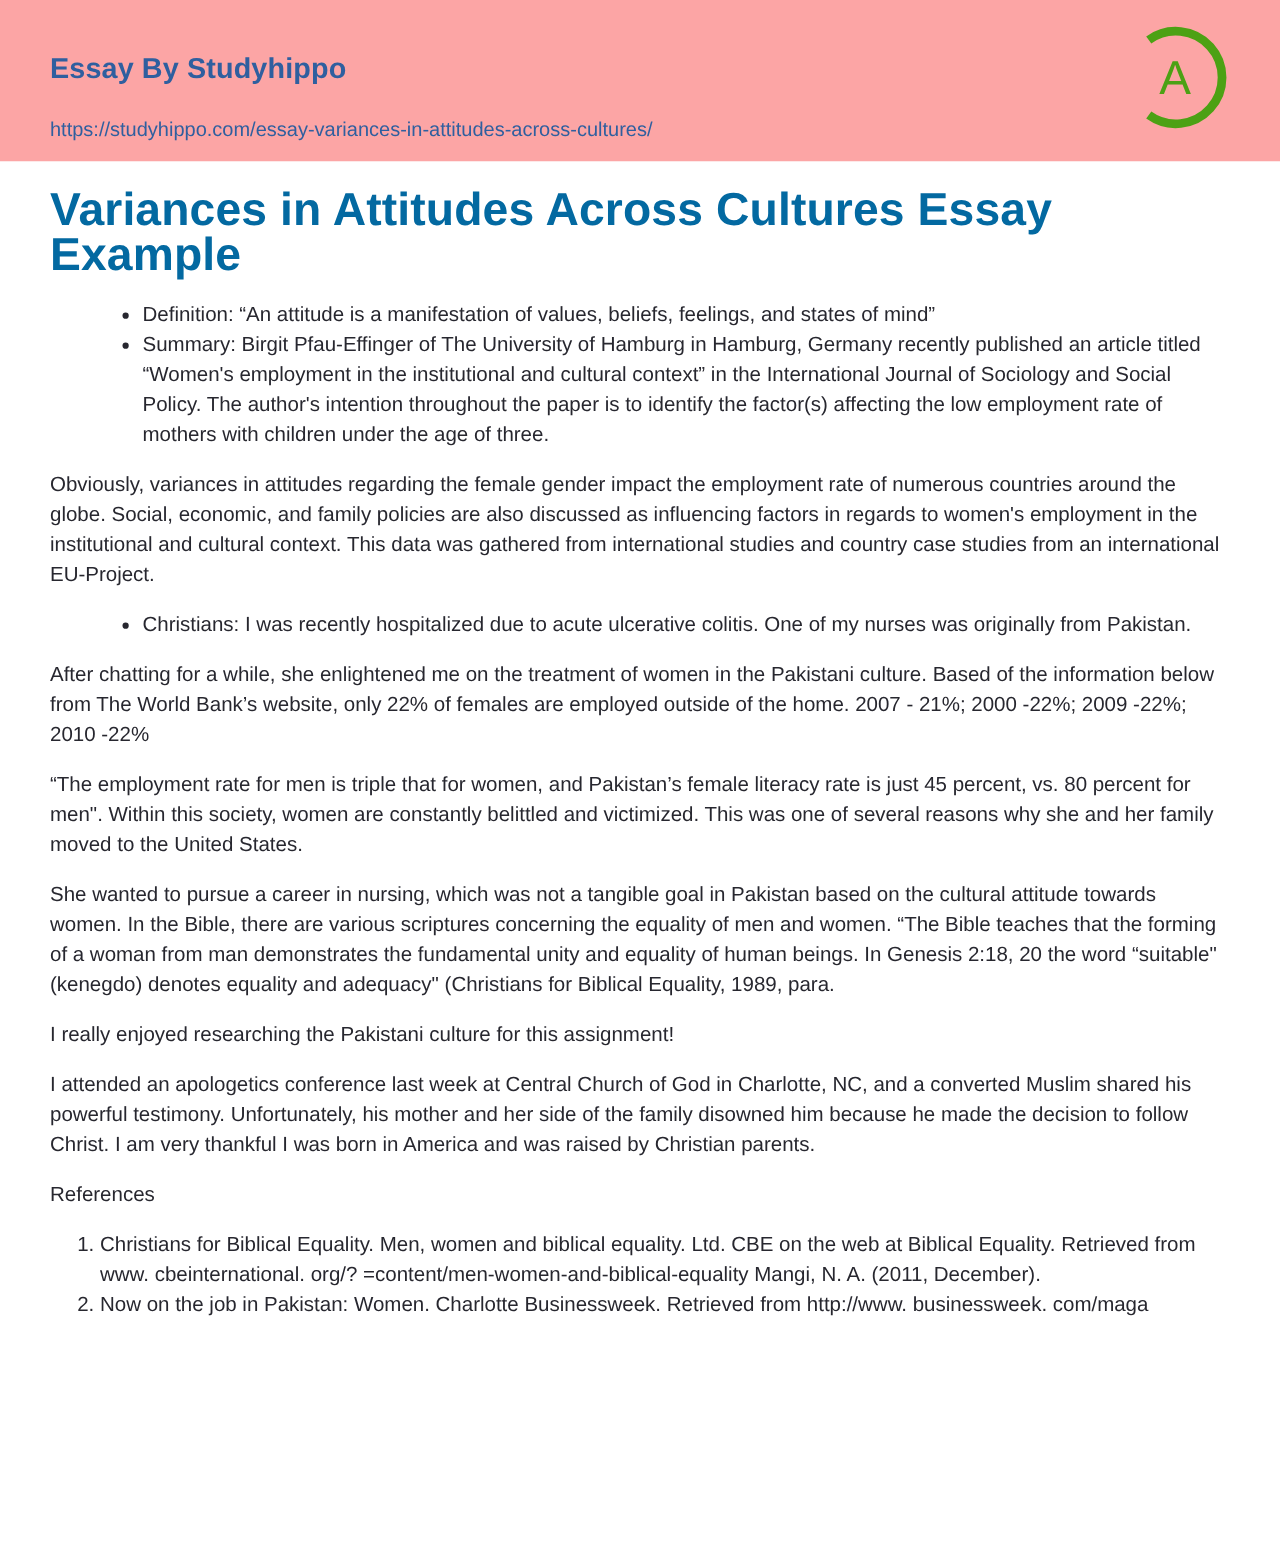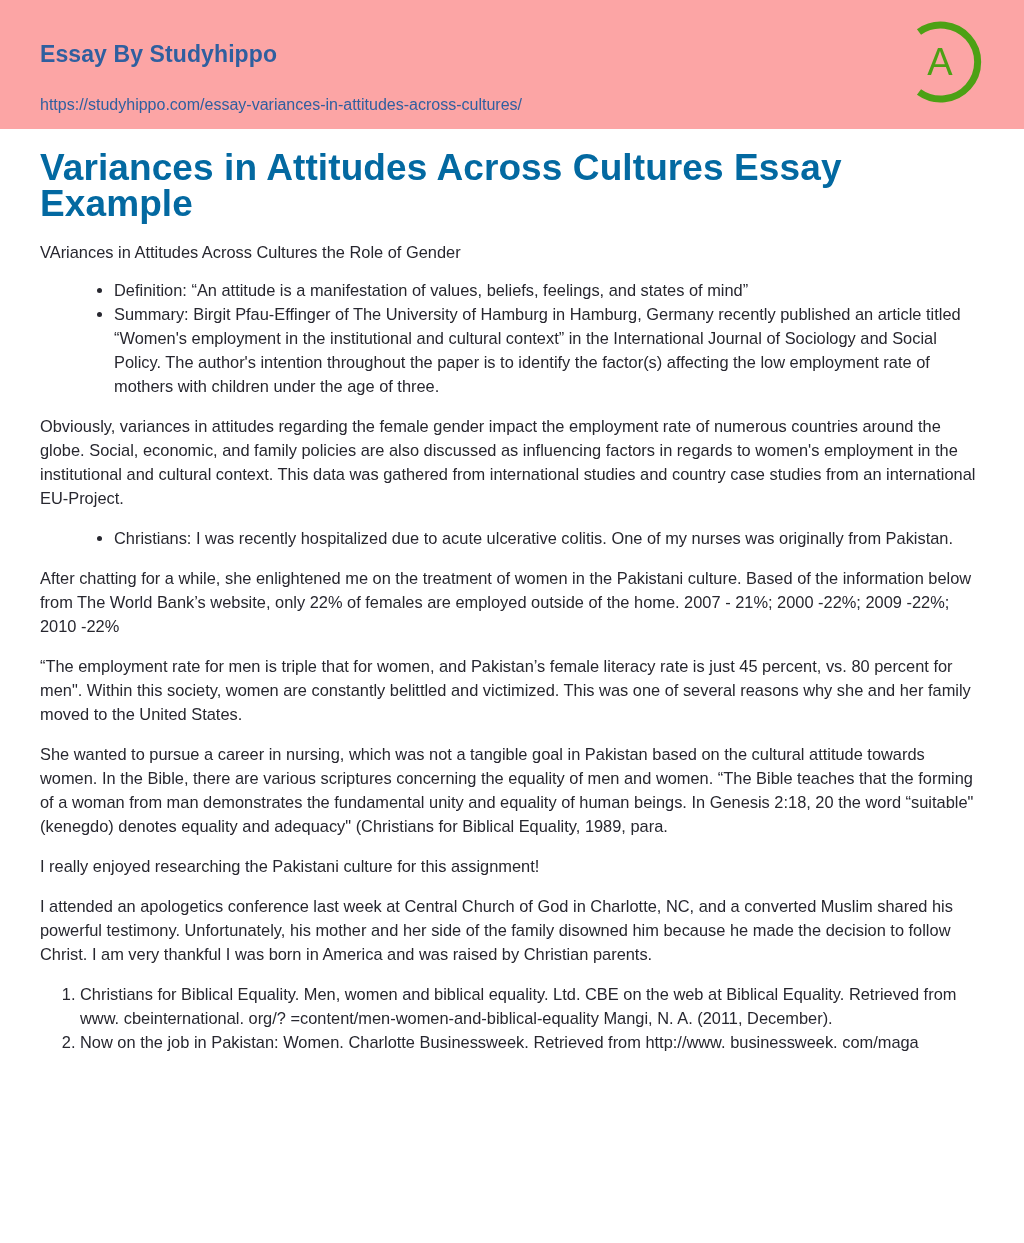--- a/index.html
+++ b/index.html
@@ -72,37 +72,37 @@
     <svg width="82" height="88" viewBox="0 0 82 88">
       <path d="M 14 14 A 37 37 0 1 1 14 74" fill="none" stroke="#4ca114" stroke-width="7" stroke-linecap="butt"></path>
       <text x="35" y="57" text-anchor="middle" font-family="Liberation Sans, sans-serif" font-size="38" fill="#4ca114">A</text>
     </svg>
   </div>
 </header>
 
 <main class="content">
   <h1 class="page-title">Variances in Attitudes Across Cultures Essay Example</h1>
 
-  <p class="subtitle">VAriances in Attitudes Across Cultures the Role of Gender</p>
 
   <ul>
     <li>Definition: “An attitude is a manifestation of values, beliefs, feelings, and states of mind”</li>
     <li> Summary: Birgit Pfau-Effinger of The University of Hamburg in Hamburg, Germany recently published an article titled “Women's employment in the institutional and cultural context” in the International Journal of Sociology and Social Policy. The author's intention throughout the paper is to identify the factor(s) affecting the low employment rate of mothers with children under the age of three.</li>
   </ul>
 
   <p>Obviously, variances in attitudes regarding the female gender impact the employment rate of numerous countries around the globe. Social, economic, and family policies are also discussed as influencing factors in regards to women's employment in the institutional and cultural context. This data was gathered from international studies and country case studies from an international EU-Project.</p>
 
   <ul>
     <li> Christians: I was recently hospitalized due to acute ulcerative colitis. One of my nurses was originally from Pakistan.</li>
   </ul>
 
   <p>After chatting for a while, she enlightened me on the treatment of women in the Pakistani culture. Based of the information below from The World Bank’s website, only 22% of females are employed outside of the home. 2007 - 21%;  2000 -22%; 2009 -22%; 2010 -22%</p>
   <p>“The employment rate for men is triple that for women, and Pakistan’s female literacy rate is just 45 percent, vs. 80 percent for men". Within this society, women are constantly belittled and victimized. This was one of several reasons why she and her family moved to the United States.</p>
   <p>She wanted to pursue a career in nursing, which was not a tangible goal in Pakistan based on the cultural attitude towards women. In the Bible, there are various scriptures concerning the equality of men and women. “The Bible teaches that the forming of a woman from man demonstrates the fundamental unity and equality of human beings. In Genesis 2:18, 20 the word “suitable" (kenegdo) denotes equality and adequacy" (Christians for Biblical Equality, 1989, para.</p>
   <p>I really enjoyed researching the Pakistani culture for this assignment!</p>
   <p>I attended an apologetics conference last week at Central Church of God in Charlotte, NC, and a converted Muslim shared his powerful testimony. Unfortunately, his mother and her side of the family disowned him because he made the decision to follow Christ. I am very thankful I was born in America and was raised by Christian parents.</p>
 
+  <p>References</p>
 
   <ol>
     <li>Christians for Biblical Equality. Men, women and biblical equality. Ltd. CBE on the web at Biblical Equality. Retrieved from www. cbeinternational. org/? =content/men-women-and-biblical-equality Mangi, N. A. (2011, December).</li>
     <li>Now on the job in Pakistan: Women. Charlotte Businessweek. Retrieved from http://www. businessweek. com/maga</li>
   </ol>
 </main>
 
 </body></html>

